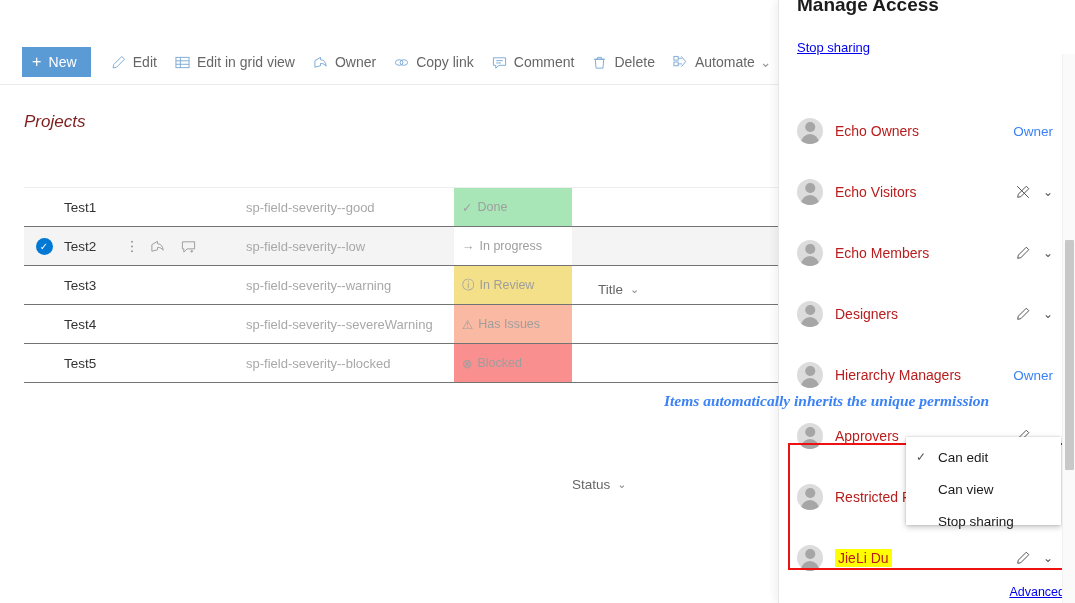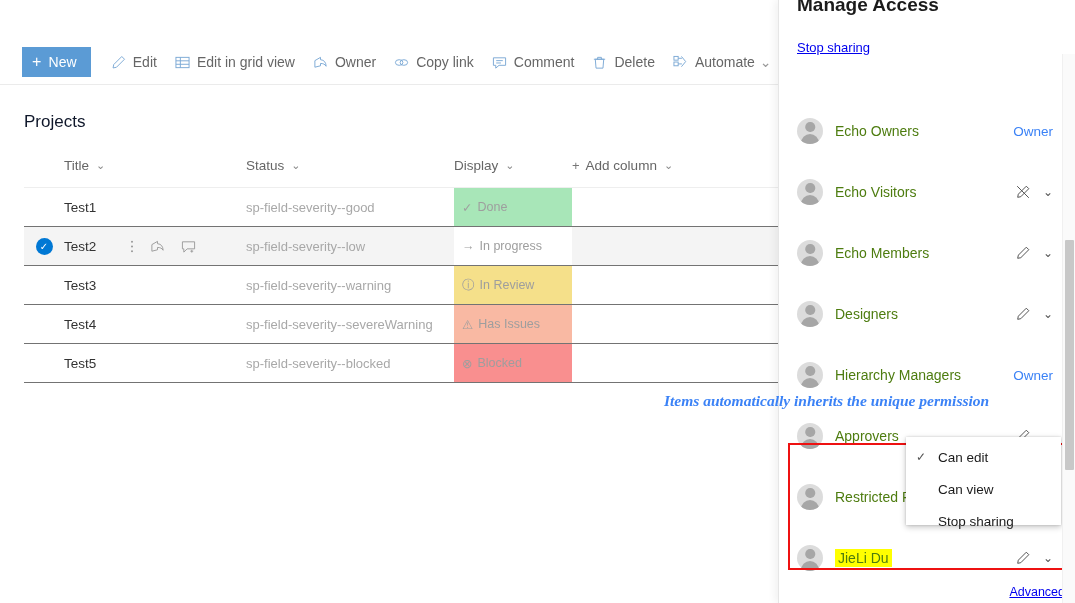--- a/index.html
+++ b/index.html
@@ -40,26 +40,26 @@
     color: #666; font-size: 14px; cursor: pointer; white-space: nowrap;
   }
   .cmd-item:first-of-type { margin-left: 12px; }
   .cmd-item .ci { width: 17px; height: 17px; margin-right: 6px; display:inline-flex; align-items:center; justify-content:center; }
   .cmd-item .ci svg { display:block; }
   .cmd-caret { margin-left: 5px; color:#999; }
 
   
   #page-title {
     position: absolute; left: 24px; top: 112px;
-    font-size: 17px; color: #0f172a; font-weight: 400;
+    font-size: 17px; color: #7f1d1d; font-weight: 400; font-style: italic;
   }
 
   
   #table { position: absolute; left: 24px; top: 158px; width: 756px; }
-  .thead { display: flex; height: 30px; align-items: flex-start; border-bottom: 1px solid #eeeeee; }
+  .thead { display: flex; height: 30px; align-items: flex-end; border-bottom: 1px solid #eeeeee; flex-direction: column; }
   .th {
     font-size: 13.5px; color: #666; display:flex; align-items:center; cursor: pointer;
     white-space: nowrap;
   }
   .th .hcaret { margin-left: 7px; color: #888; font-size: 11px; }
   .th-plus { color:#777; margin-right: 6px; font-size: 13px; }
   .c-check { width: 40px; flex: 0 0 40px; }
   .c-title { width: 182px; flex: 0 0 182px; }
   .c-status { width: 208px; flex: 0 0 208px; }
   .c-display { width: 118px; flex: 0 0 118px; }
@@ -126,21 +126,21 @@
   .avatar::before {
     content: ""; position: absolute; left: 50%; top: 4.5px;
     width: 9.5px; height: 9.5px; border-radius: 50%;
     background: #a6a6a6; transform: translateX(-50%);
   }
   .avatar::after {
     content: ""; position: absolute; left: 50%; top: 16px;
     width: 18px; height: 15px; border-radius: 9px 9px 0 0;
     background: #a6a6a6; transform: translateX(-50%);
   }
-  .person-name { margin-left: 12px; font-size: 14px; color: #4d7c0f; white-space: nowrap; }
+  .person-name { margin-left: 12px; font-size: 14px; color: #b91c1c; white-space: nowrap; }
   .person-name.hl { background: #ffff00; padding: 1px 3px; }
   .person-right {
     position: absolute; right: 6px; top: 50%; transform: translateY(-50%);
     display: flex; align-items: center; gap: 12px;
   }
   .owner-text { font-size: 13.5px; color: #3b82f6; }
   .perm-icon { color:#555; display:inline-flex; cursor: pointer; }
   .perm-caret { color:#555; font-size: 12px; cursor: pointer; }
 
   

